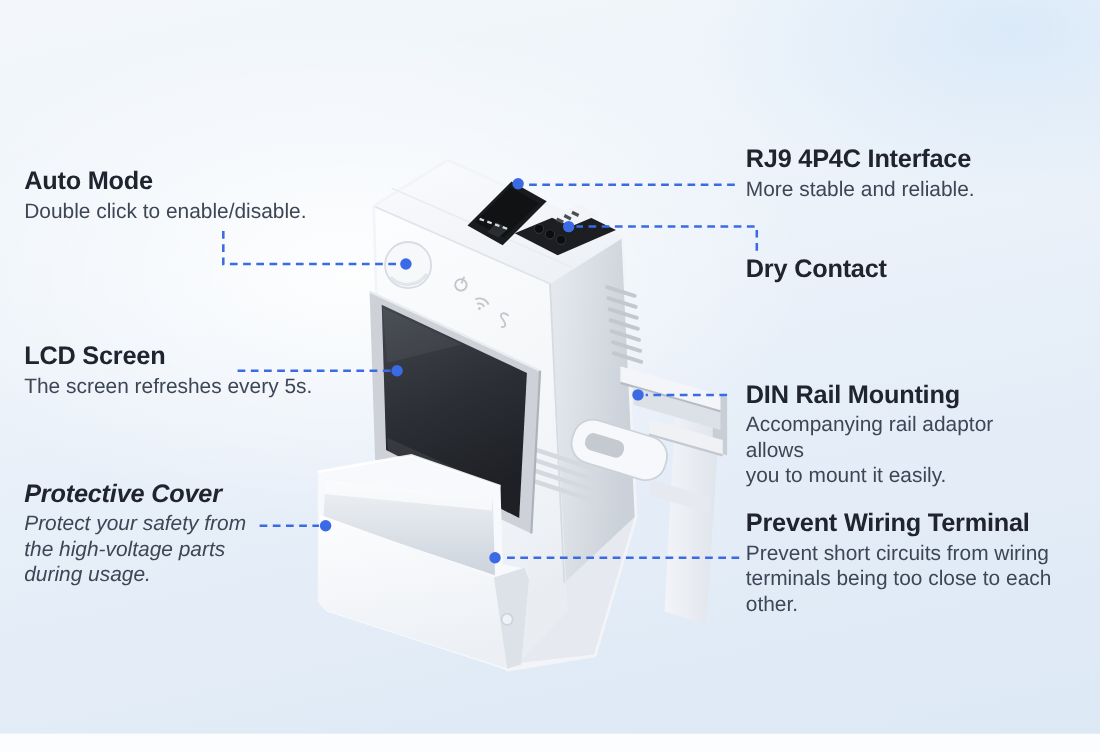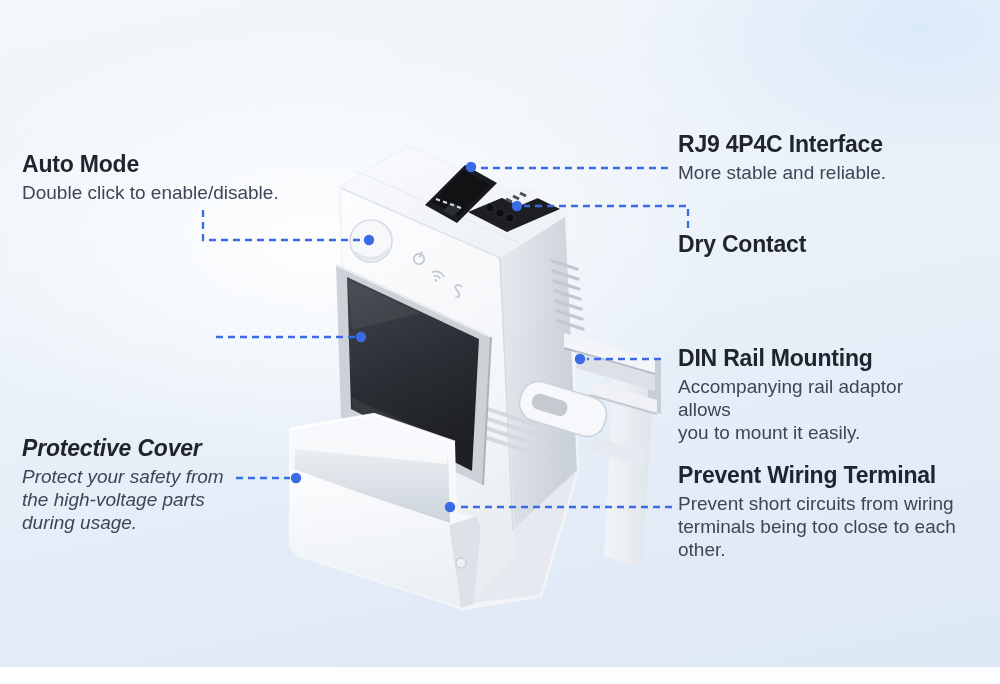--- a/index.html
+++ b/index.html
@@ -193,20 +193,24 @@
       <circle cx="580" cy="359" r="5.2"></circle>
       <circle cx="450" cy="507" r="5.2"></circle>
     </g>
   </svg>
 
   <div class="callout co-auto">
     <h3>Auto Mode</h3>
     <p>Double click to enable/disable.</p>
   </div>
 
+  <div class="callout co-lcd">
+    <h3>LCD Screen</h3>
+    <p>The screen refreshes every 5s.</p>
+  </div>
 
   <div class="callout co-prot">
     <h3>Protective Cover</h3>
     <p>Protect your safety from
 the high-voltage parts
 during usage.</p>
   </div>
 
   <div class="callout co-rj9">
     <h3>RJ9 4P4C Interface</h3>

